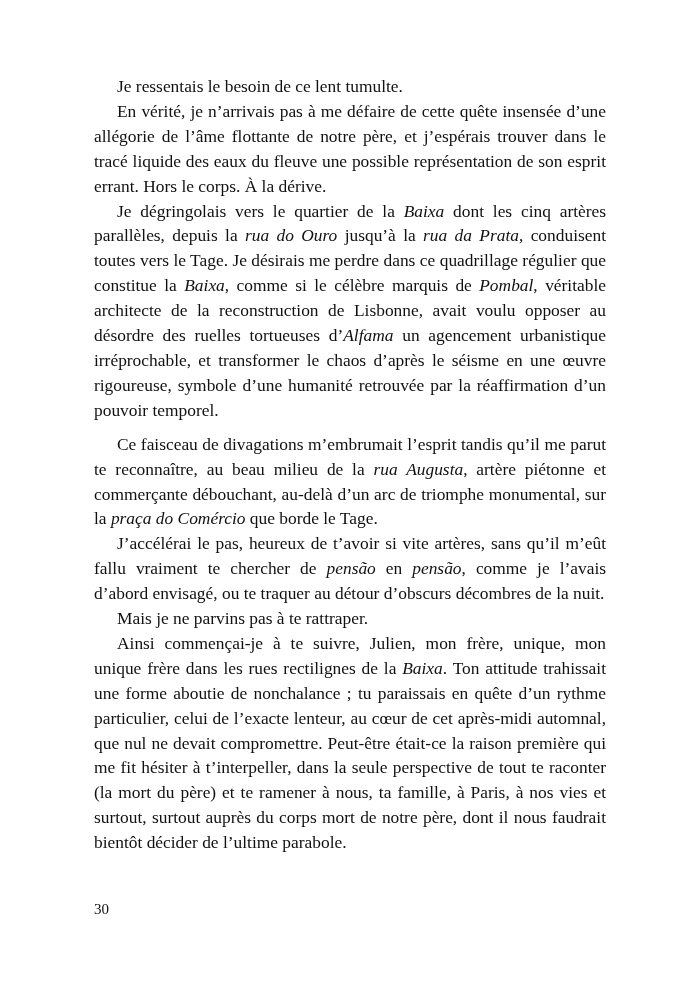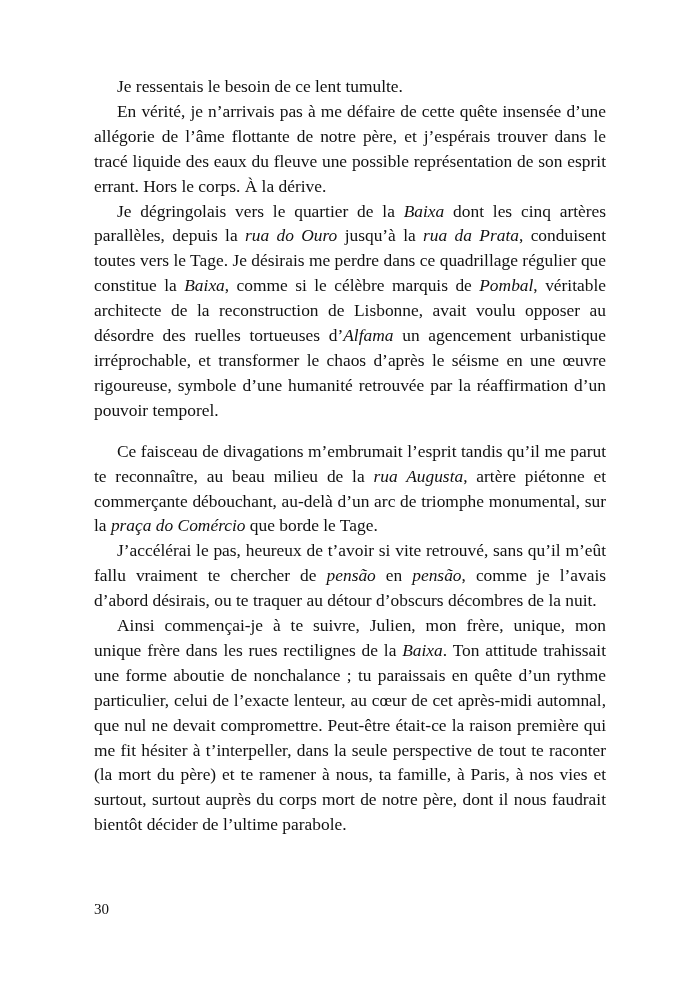--- a/index.html
+++ b/index.html
@@ -31,38 +31,39 @@
       font-size: 17.4px;
       line-height: 24.9px;
     }
     .para {
       margin: 0;
       text-indent: 23px;
       text-align: justify;
       hyphens: none;
     }
     .para.gap-before {
-      margin-top: 16px;
+      margin-top: 9px;
     }
     .para em {
     }
     .page-number {
       position: absolute;
       left: 94px;
       top: 897px;
       font-size: 15px;
       line-height: 24px;
     }
   </style>
 </head>
 <body>
 
 <div class="page">
   <div class="text-block">
     <p class="para"><span>Je ressentais le besoin de ce lent tumulte.</span></p>
     <p class="para"><span>En vérité, je n’arrivais pas à me défaire de cette quête insensée d’une allégorie de l’âme flottante de notre père, et j’espérais trouver dans le tracé liquide des eaux du fleuve une possible représentation de son esprit errant. Hors le corps. À la dérive.</span></p>
     <p class="para"><span>Je dégringolais vers le quartier de la </span><em>Baixa</em><span> dont les cinq artères parallèles, depuis la </span><em>rua do Ouro</em><span> jusqu’à la </span><em>rua da Prata</em><span>, conduisent toutes vers le Tage. Je désirais me perdre dans ce quadrillage régulier que constitue la </span><em>Baixa</em><span>, comme si le célèbre marquis de </span><em>Pombal</em><span>, véritable architecte de la reconstruction de Lisbonne, avait voulu opposer au désordre des ruelles tortueuses d’</span><em>Alfama</em><span> un agencement urbanistique irréprochable, et transformer le chaos d’après le séisme en une œuvre rigoureuse, symbole d’une humanité retrouvée par la réaffirmation d’un pouvoir temporel.</span></p>
     <p class="para gap-before"><span>Ce faisceau de divagations m’embrumait l’esprit tandis qu’il me parut te reconnaître, au beau milieu de la </span><em>rua Augusta</em><span>, artère piétonne et commerçante débouchant, au-delà d’un arc de triomphe monumental, sur la </span><em>praça do Comércio</em><span> que borde le Tage.</span></p>
-    <p class="para"><span>J’accélérai le pas, heureux de t’avoir si vite retrouvé, sans qu’il m’eût fallu vraiment te chercher de </span><em>pensão</em><span> en </span><em>pensão</em><span>, comme je l’avais d’abord désirais, ou te traquer au détour d’obscurs décombres de la nuit.</span></p>
+    <p class="para"><span>J’accélérai le pas, heureux de t’avoir si vite artères, sans qu’il m’eût fallu vraiment te chercher de </span><em>pensão</em><span> en </span><em>pensão</em><span>, comme je l’avais d’abord envisagé, ou te traquer au détour d’obscurs décombres de la nuit.</span></p>
+    <p class="para"><span>Mais je ne parvins pas à te rattraper.</span></p>
     <p class="para"><span>Ainsi commençai-je à te suivre, Julien, mon frère, unique, mon unique frère dans les rues rectilignes de la </span><em>Baixa</em><span>. Ton attitude trahissait une forme aboutie de nonchalance ; tu paraissais en quête d’un rythme particulier, celui de l’exacte lenteur, au cœur de cet après-midi automnal, que nul ne devait compromettre. Peut-être était-ce la raison première qui me fit hésiter à t’interpeller, dans la seule perspective de tout te raconter (la mort du père) et te ramener à nous, ta famille, à Paris, à nos vies et surtout, surtout auprès du corps mort de notre père, dont il nous faudrait bientôt décider de l’ultime parabole.</span></p>
   </div>
   <div class="page-number">30</div>
 </div>
 
 </body></html>

